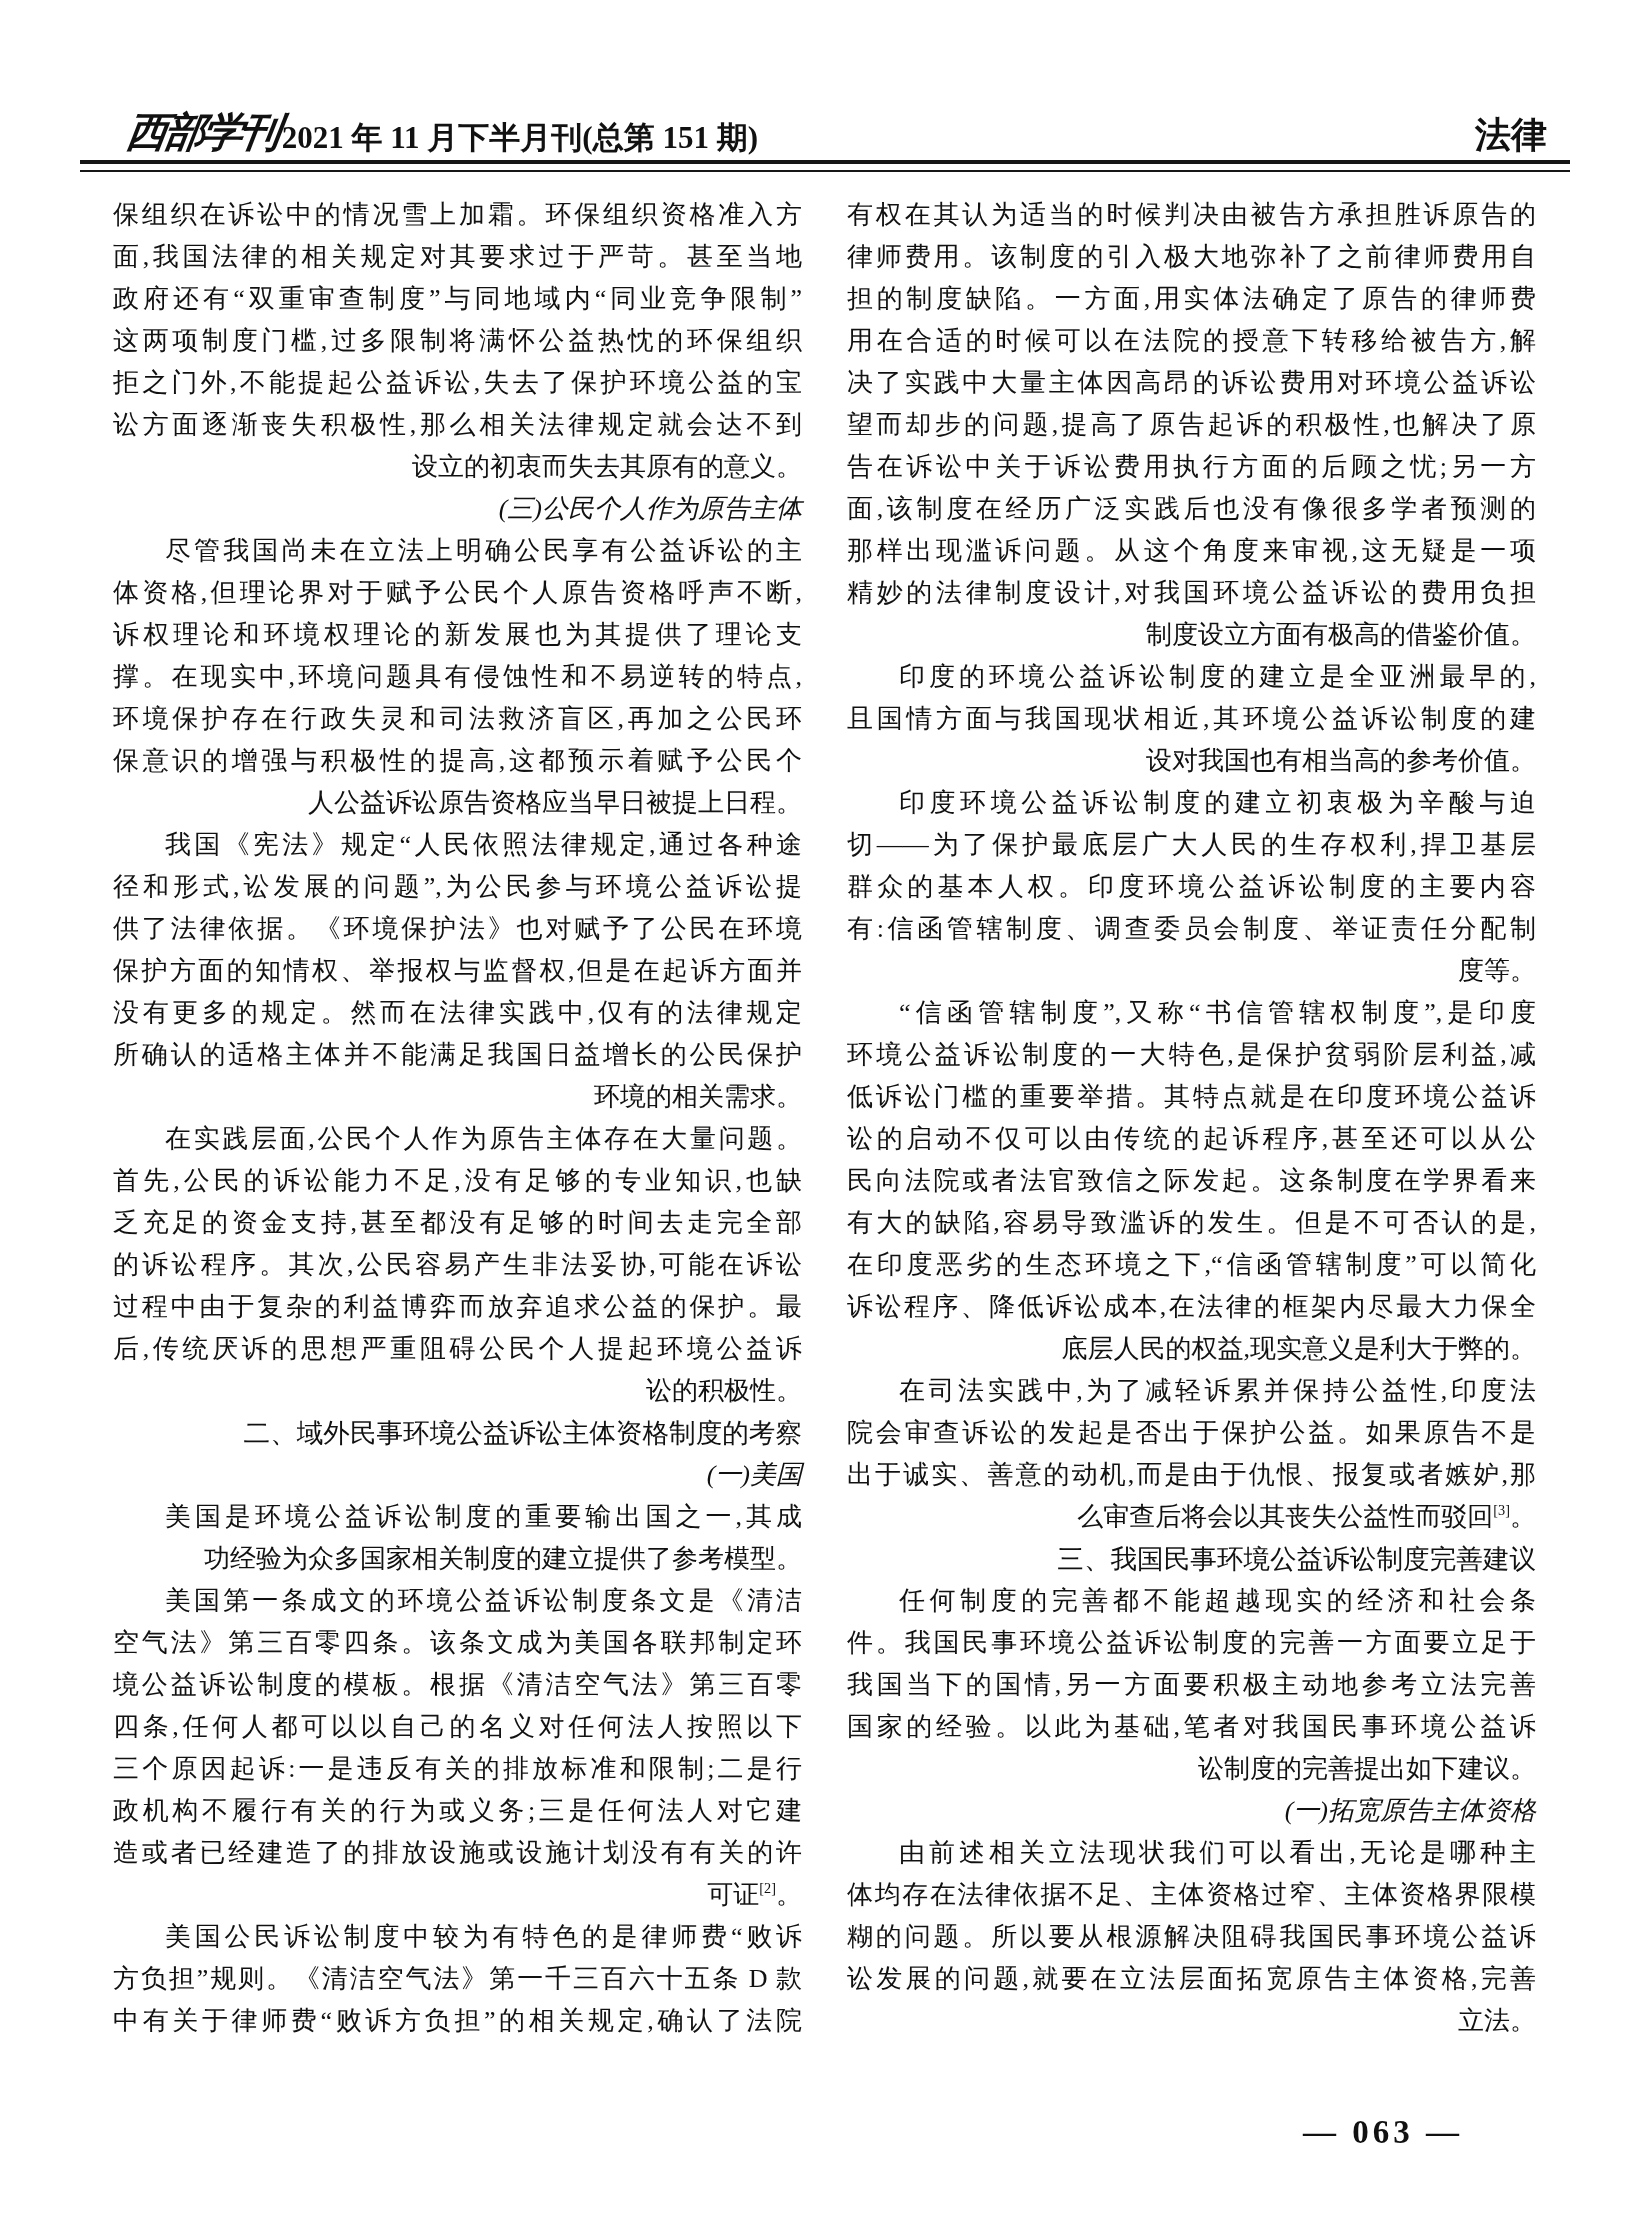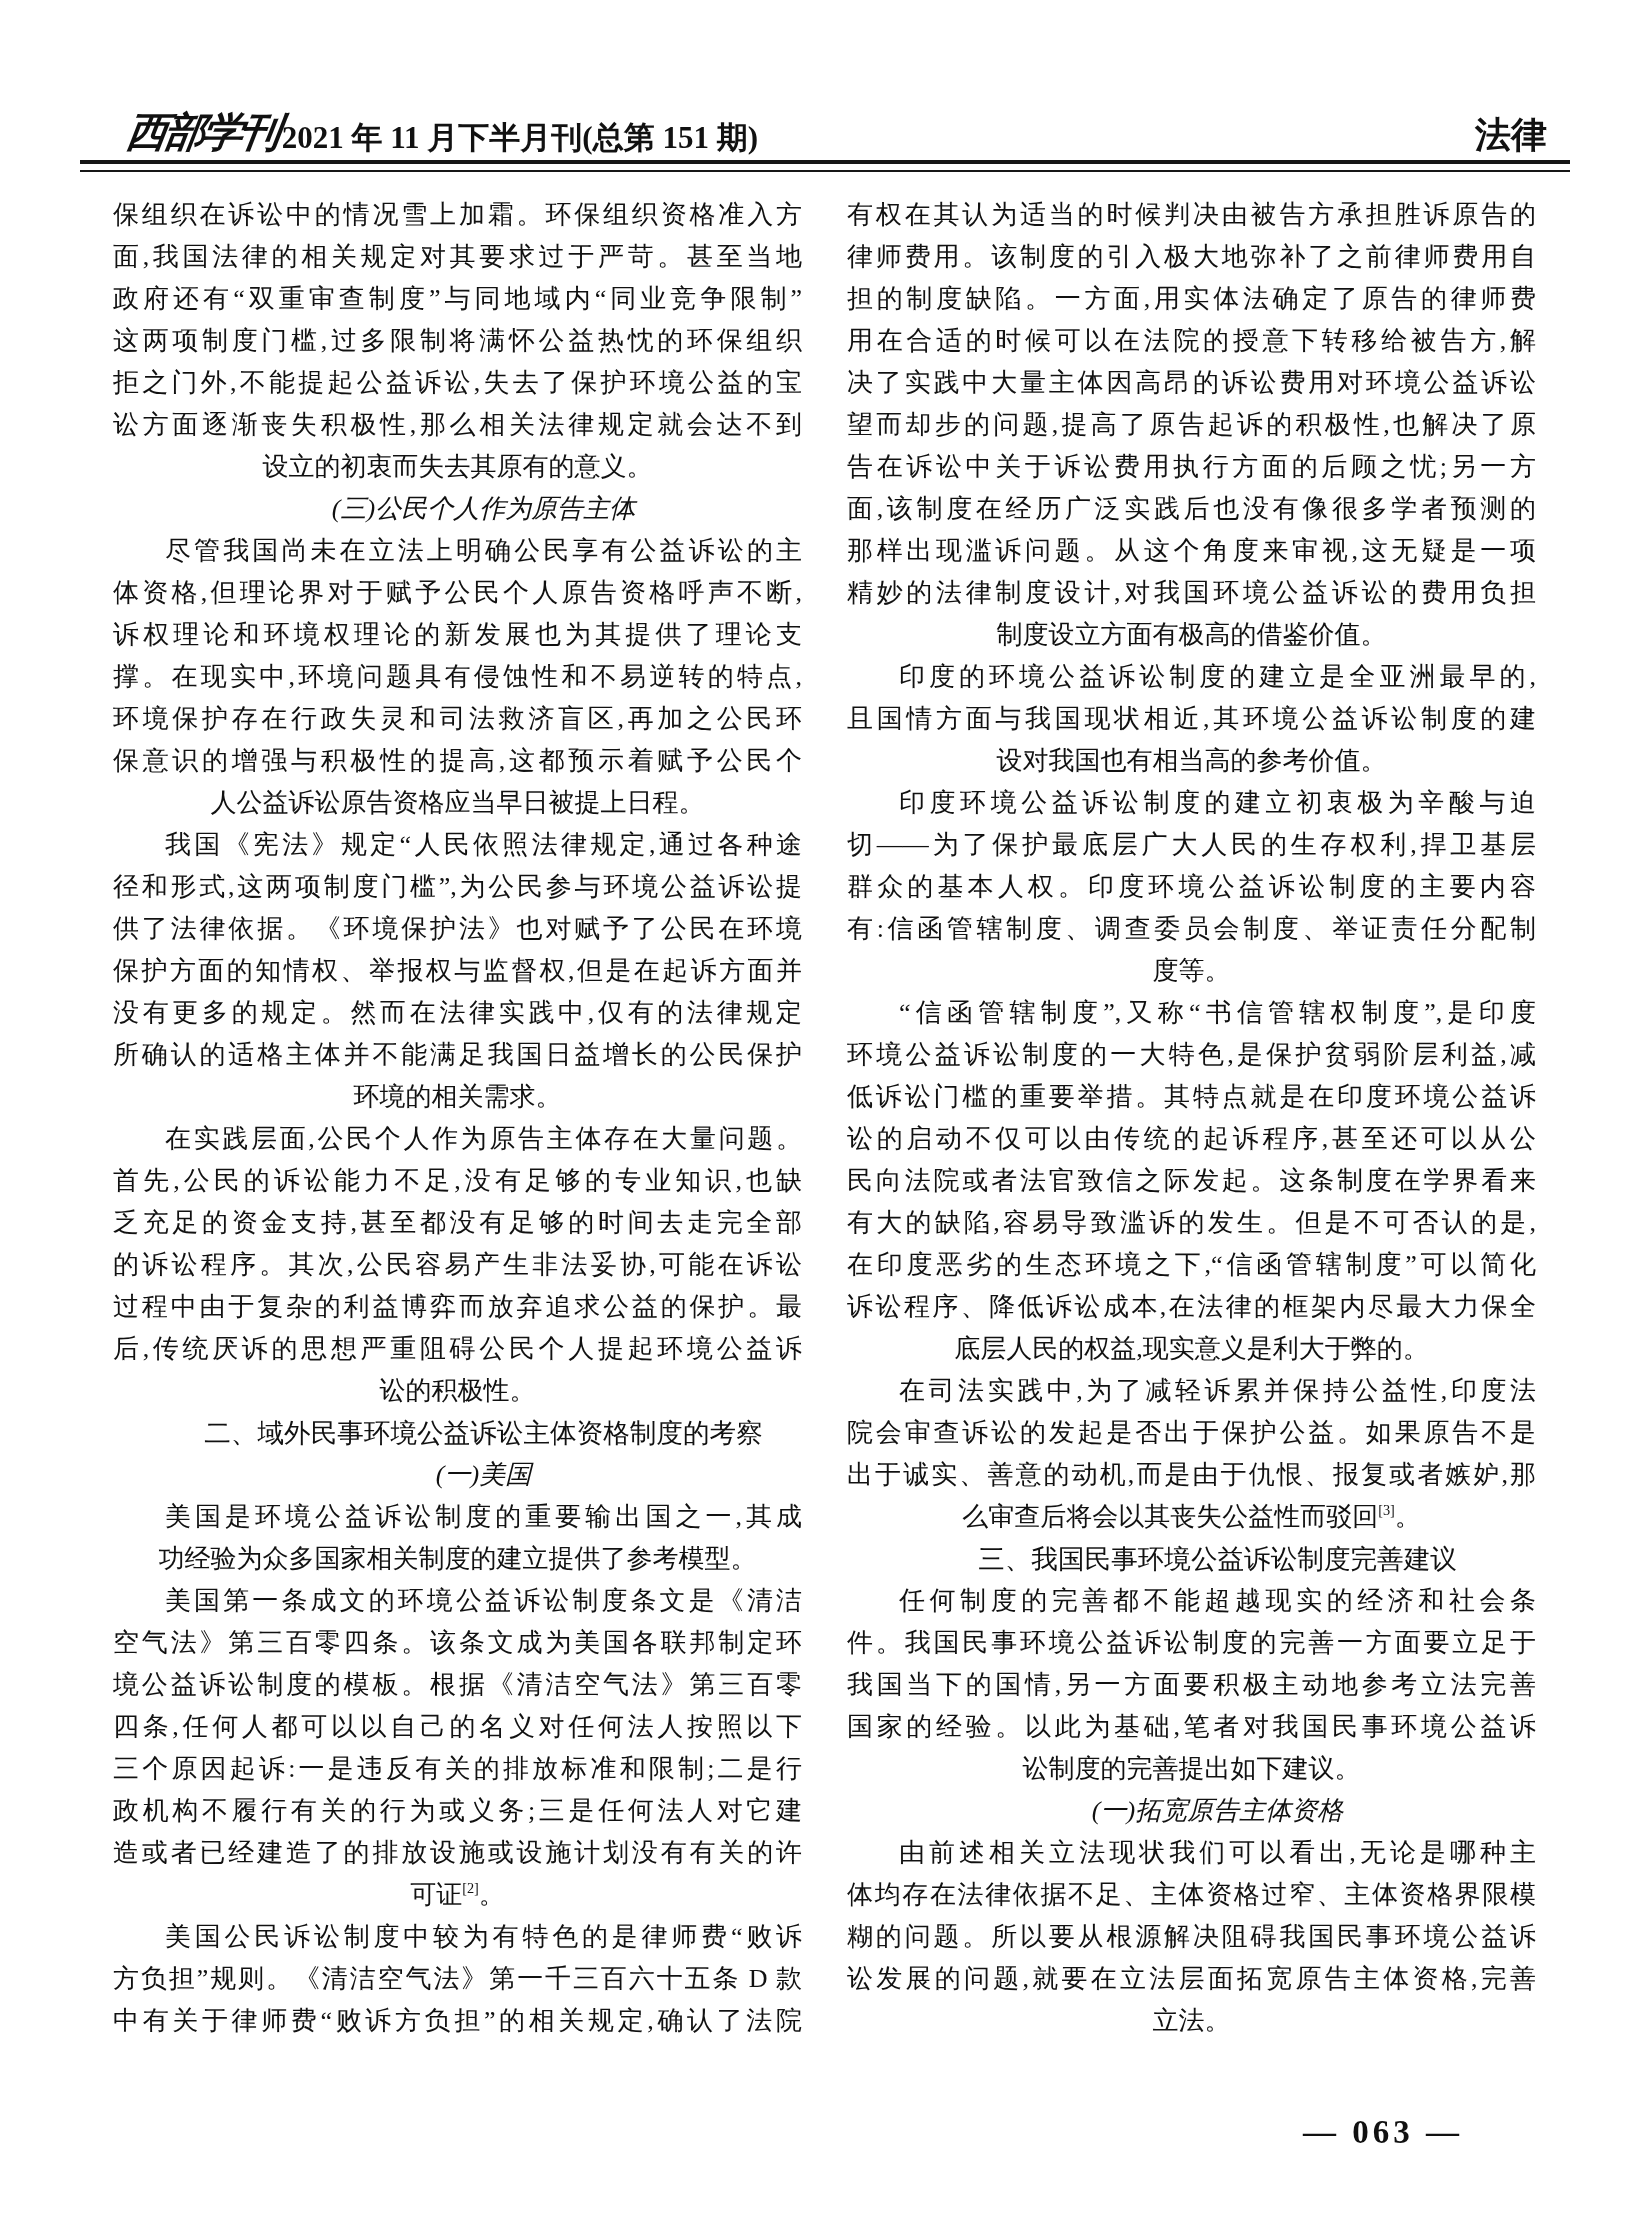--- a/index.html
+++ b/index.html
@@ -72,21 +72,21 @@
   .col-left  { left: 113px;  }
   .col-right { left: 847px; }
   .line {
     height: 42px;
     overflow: visible;
   }
   .full {
     text-align: justify;
     text-align-last: justify;
   }
-  .end { text-align: center; }
+  .end { text-align: right; }
   .indent { text-indent: 52px; }
   .h-bold {
     font-family: "Liberation Sans", sans-serif;
     font-weight: normal;
     font-size: 26.6px;
   }
   .h-kai {
     font-style: italic;
   }
   .sup {
@@ -129,21 +129,21 @@
       <div class="line end">设立的初衷而失去其原有的意义。</div>
       <div class="line end indent h-kai">(三)公民个人作为原告主体</div>
       <div class="line full indent">尽管我国尚未在立法上明确公民享有公益诉讼的主</div>
       <div class="line full">体资格,但理论界对于赋予公民个人原告资格呼声不断,</div>
       <div class="line full">诉权理论和环境权理论的新发展也为其提供了理论支</div>
       <div class="line full">撑。在现实中,环境问题具有侵蚀性和不易逆转的特点,</div>
       <div class="line full">环境保护存在行政失灵和司法救济盲区,再加之公民环</div>
       <div class="line full">保意识的增强与积极性的提高,这都预示着赋予公民个</div>
       <div class="line end">人公益诉讼原告资格应当早日被提上日程。</div>
       <div class="line full indent">我国《宪法》规定“人民依照法律规定,通过各种途</div>
-      <div class="line full">径和形式,这两项制度门槛”,为公民参与环境公益诉讼提</div>
+      <div class="line full">径和形式,讼发展的问题”,为公民参与环境公益诉讼提</div>
       <div class="line full">供了法律依据。《环境保护法》也对赋予了公民在环境</div>
       <div class="line full">保护方面的知情权、举报权与监督权,但是在起诉方面并</div>
       <div class="line full">没有更多的规定。然而在法律实践中,仅有的法律规定</div>
       <div class="line full">所确认的适格主体并不能满足我国日益增长的公民保护</div>
       <div class="line end">环境的相关需求。</div>
       <div class="line full indent">在实践层面,公民个人作为原告主体存在大量问题。</div>
       <div class="line full">首先,公民的诉讼能力不足,没有足够的专业知识,也缺</div>
       <div class="line full">乏充足的资金支持,甚至都没有足够的时间去走完全部</div>
       <div class="line full">的诉讼程序。其次,公民容易产生非法妥协,可能在诉讼</div>
       <div class="line full">过程中由于复杂的利益博弈而放弃追求公益的保护。最</div>

